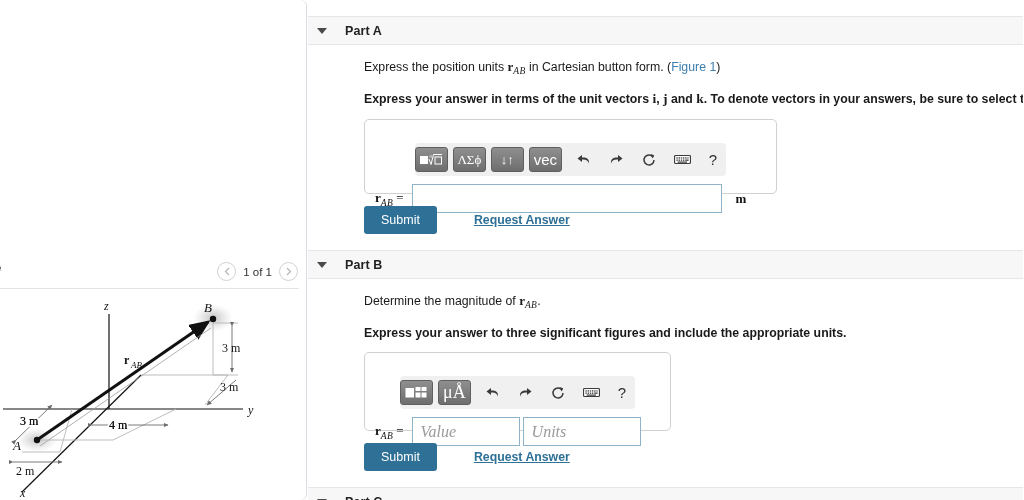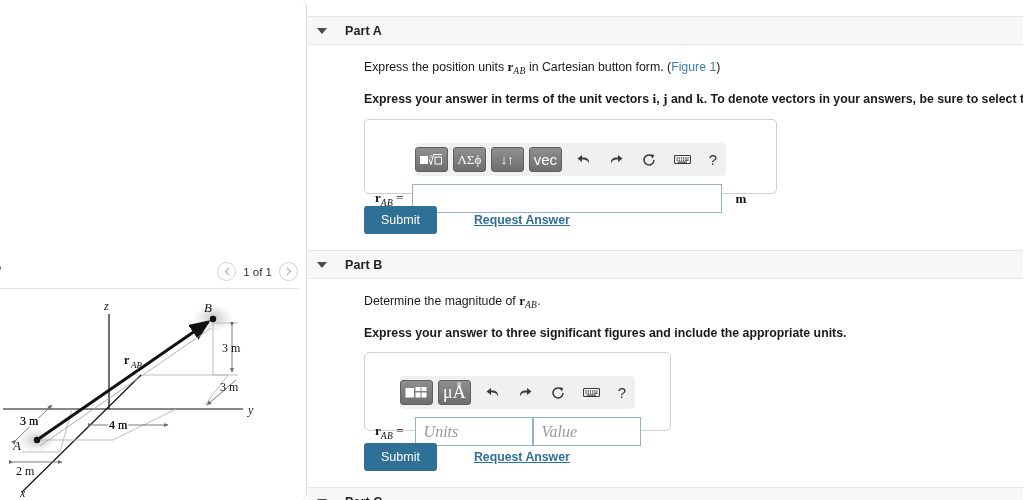--- a/index.html
+++ b/index.html
@@ -525,22 +525,22 @@
                 <rect x="11.2" y="5.5" width="3.4" height="1.3"></rect>
                 <rect x="3.6" y="7.5" width="9.4" height="1.2"></rect>
               </g>
             </svg>
           </div>
           <div class="micon" style="font-size:15px;color:#2f2f2f;">?</div>
         </div>
 
         <div class="answer-row">
           <span class="eqlabel"><span class="vecbold">r</span><span class="sub-it">AB</span><span> = </span></span>
+          <input class="ansinput input-val" type="text" placeholder="Value" style="">
           <input class="ansinput input-unit" type="text" placeholder="Units" style="">
-          <input class="ansinput input-val" type="text" placeholder="Value" style="">
         </div>
       </div>
 
       <div class="submit-row">
         <button class="submit-btn">Submit</button>
         <span class="req-answer">Request Answer</span>
       </div>
     </div>
 
     <div class="part-header" style="margin-top:16px;">

